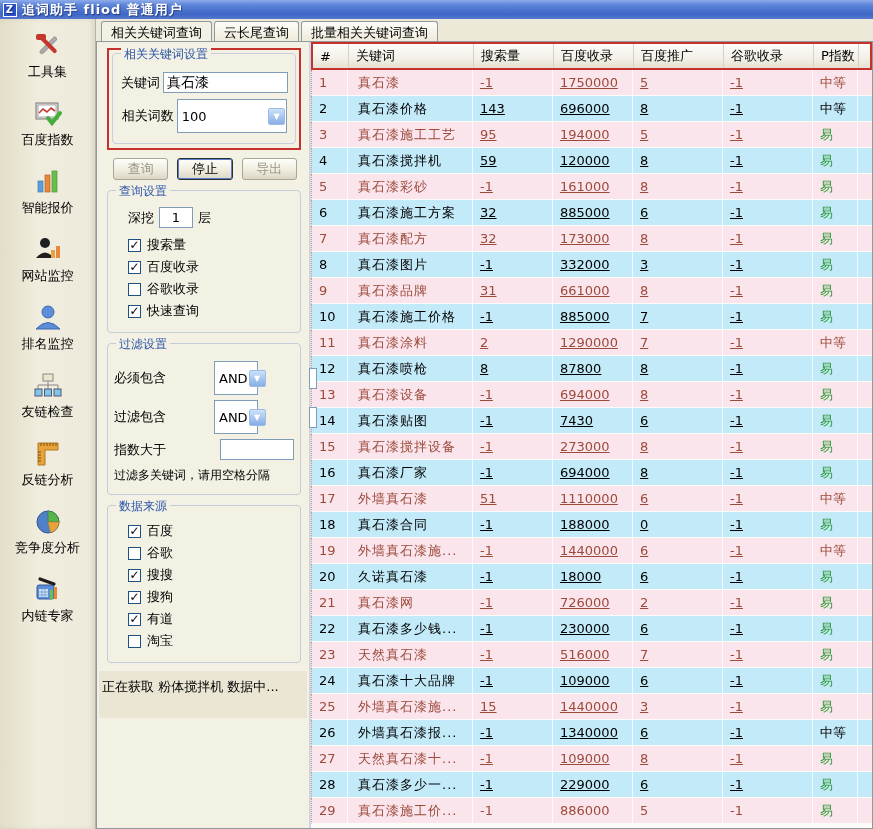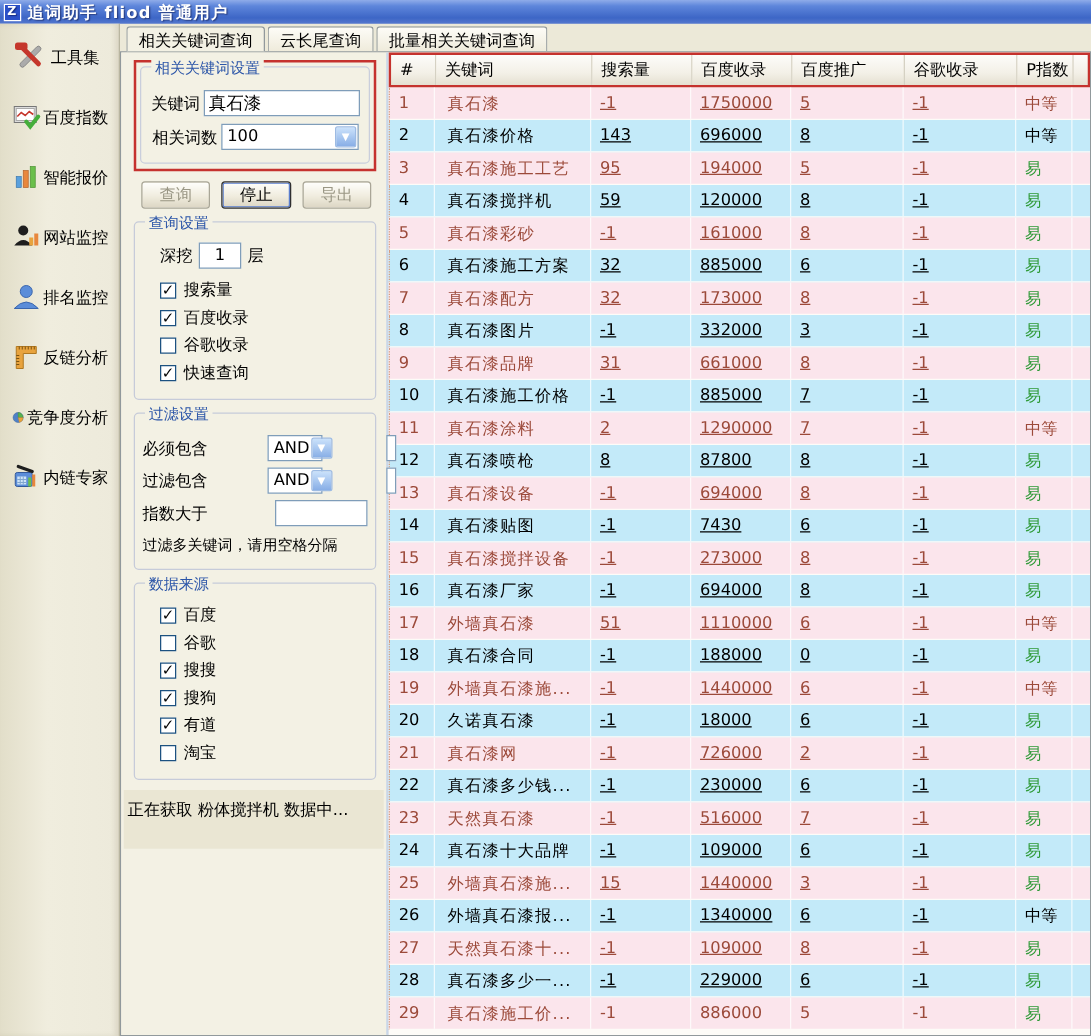--- a/index.html
+++ b/index.html
@@ -13,21 +13,21 @@
     color:#fff; font-weight:bold; font-size:13px; text-shadow:1px 1px 1px rgba(0,0,40,.45); letter-spacing:1px; }
   .app-icon { width:14px; height:14px; flex:0 0 14px; background:#2B50C8; border:1px solid #fff;
     color:#fff; font-size:10px; font-weight:bold; display:flex; align-items:center; justify-content:center; }
 
   .body { flex:1; display:flex; min-height:0; }
 
   
   .sidebar { width:96px; flex:0 0 96px; background:linear-gradient(90deg,#E2DEC9 0%,#F0EDDE 40%,#EDEADB 100%);
     border-right:1px solid #B9B5A0; box-shadow:inset -3px 0 4px rgba(120,110,80,.15);
     padding-top:8px; display:flex; flex-direction:column; align-items:center; }
-  .side-item { width:78px; display:flex; flex-direction:row; align-items:center; gap:2px;
+  .side-item { width:78px; display:flex; flex-direction:column; align-items:center; gap:2px;
     padding:4px 0 5px; margin-bottom:9px; cursor:pointer; }
   .side-item.selected { border:2px solid #C5322E; padding:2px 0 3px; }
   .side-label { font-size:13px; color:#000; white-space:nowrap; }
   .side-icon { width:30px; height:30px; display:block; }
 
   
   .main { flex:1; display:flex; flex-direction:column; padding-top:2px; min-width:0; }
   .tabs { display:flex; padding-left:5px; height:20px; flex:0 0 20px; }
   .tab { padding:2px 9px 0; margin-right:2px; font-size:13px; color:#000;
     background:linear-gradient(180deg,#FDFCF7,#EFEBDB); border:1px solid #91999C; border-bottom:none;
@@ -40,21 +40,21 @@
   .redbox { border:2px solid #C5322E; margin:2px 6px 0 8px; padding:3px 3px 4px; }
   .groupbox { border:1px solid #C6CBD9; border-radius:4px; position:relative; padding:12px 6px 8px; }
   .gb-caption { position:absolute; top:-8px; left:8px; background:#F3F1E4; padding:0 3px;
     color:#2B55A8; font-size:12px; }
   .redbox .groupbox { border-color:#C9CEDC; }
   .form-row { display:flex; align-items:center; margin:6px 2px 2px; }
   .form-row label { width:60px; text-align:right; margin-right:3px; font-size:13px; white-space:nowrap; }
   .txt { border:1px solid #7F9DB9; background:#fff; height:21px; font-size:14px; padding:1px 3px;
     font-family:"DejaVu Sans","Liberation Sans",sans-serif; }
   .kw { width:125px; }
-  .combo { width:125px; height:21px; border:1px solid #7F9DB9; background:#fff; display:flex;
+  .combo { width:125px; height:34px; border:1px solid #7F9DB9; background:#fff; display:flex;
     align-items:center; cursor:pointer; }
   .combo-val { flex:1; padding-left:4px; font-size:13px; }
   .combo-arrow { width:17px; height:17px; margin:1px; border-radius:2px; flex:0 0 17px;
     background:linear-gradient(180deg,#CBE2FB,#88AEE6); border:1px solid #9DBBE3;
     color:#fff; font-size:8px; display:flex; align-items:center; justify-content:center; }
   .btn-row { display:flex; gap:9px; margin:8px 10px 6px 14px; }
   .xpbtn { width:57px; height:22px; font-size:13px; border-radius:3px; cursor:pointer;
     background:linear-gradient(180deg,#FEFEFB,#F0ECDE 55%,#DCD6C4); border:1px solid #A9A697;
     font-family:Liberation Sans, sans-serif; }
   .xpbtn.disabled { color:#9A9785; }
@@ -146,20 +146,30 @@
       </div>
       <div class="side-item">
         <svg class="side-icon" viewBox="0 0 30 30">
           <circle cx="15" cy="9" r="6" fill="#5B8DD9" stroke="#3A66AE"></circle>
           <path d="M3 26 q12 -13 24 0 z" fill="#5B8DD9" stroke="#3A66AE"></path>
         </svg>
         <span class="side-label">排名监控</span>
       </div>
       <div class="side-item">
         <svg class="side-icon" viewBox="0 0 30 30">
+          <rect x="10" y="3" width="10" height="7" fill="#EAE5CB" stroke="#888"></rect>
+          <path d="M15 10 v4 M5 14 h20 M5 14 v4 M15 14 v4 M25 14 v4" stroke="#888" fill="none"></path>
+          <rect x="2" y="18" width="7" height="7" fill="#7EC7E8" stroke="#557"></rect>
+          <rect x="11.5" y="18" width="7" height="7" fill="#7EC7E8" stroke="#557"></rect>
+          <rect x="21" y="18" width="7" height="7" fill="#7EC7E8" stroke="#557"></rect>
+        </svg>
+        <span class="side-label">友链检查</span>
+      </div>
+      <div class="side-item">
+        <svg class="side-icon" viewBox="0 0 30 30">
           <path d="M5 4 h20 v7 h-13 v15 h-7 z" fill="#E8A33D" stroke="#B07820"></path>
           <path d="M8 4 v3 M11 4 v3 M14 4 v3 M17 4 v3 M20 4 v3 M23 4 v3 M5 13 h3 M5 16 h3 M5 19 h3 M5 22 h3" stroke="#7A5210" fill="none"></path>
         </svg>
         <span class="side-label">反链分析</span>
       </div>
       <div class="side-item">
         <svg class="side-icon" viewBox="0 0 30 30">
           <circle cx="15" cy="15" r="11" fill="#4F81C7" stroke="#2F5693"></circle>
           <path d="M15 15 L15 4 A11 11 0 0 1 26 15 z" fill="#57B24F" stroke="#2F7A2A" stroke-width=".6"></path>
           <path d="M15 15 L26 15 A11 11 0 0 1 17.5 25.7 z" fill="#E8A33D" stroke="#B07820" stroke-width=".6"></path>

